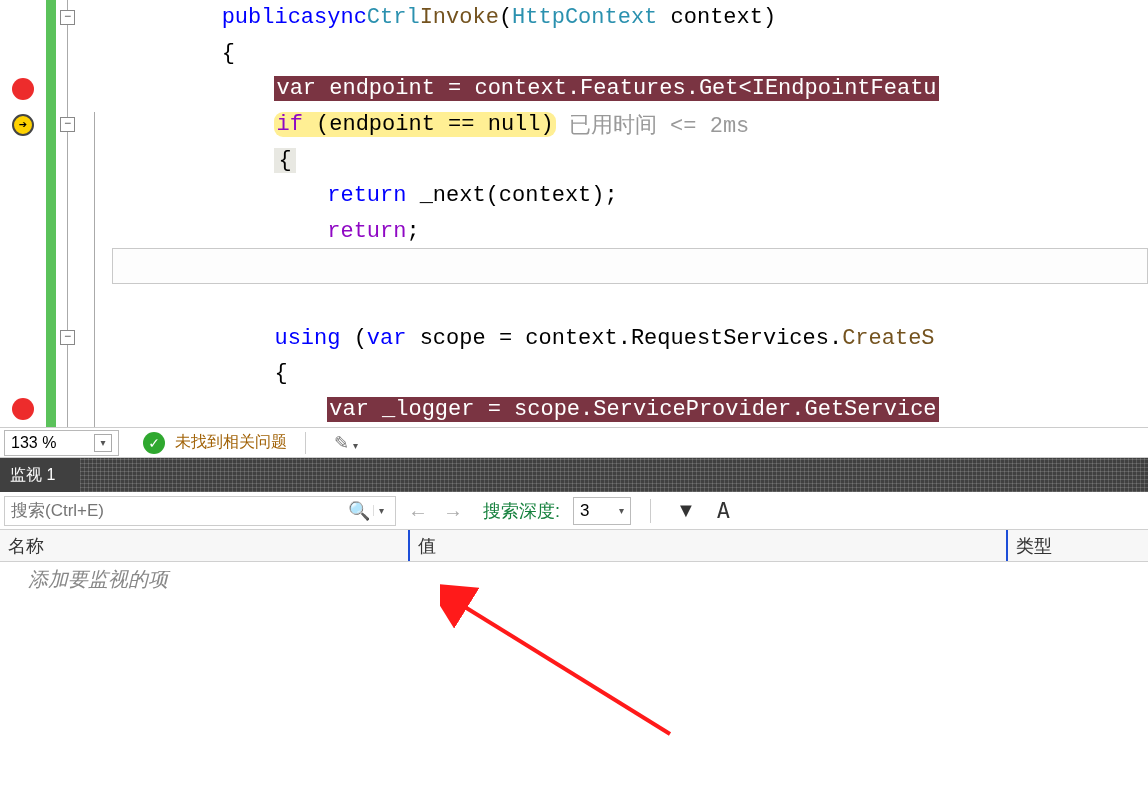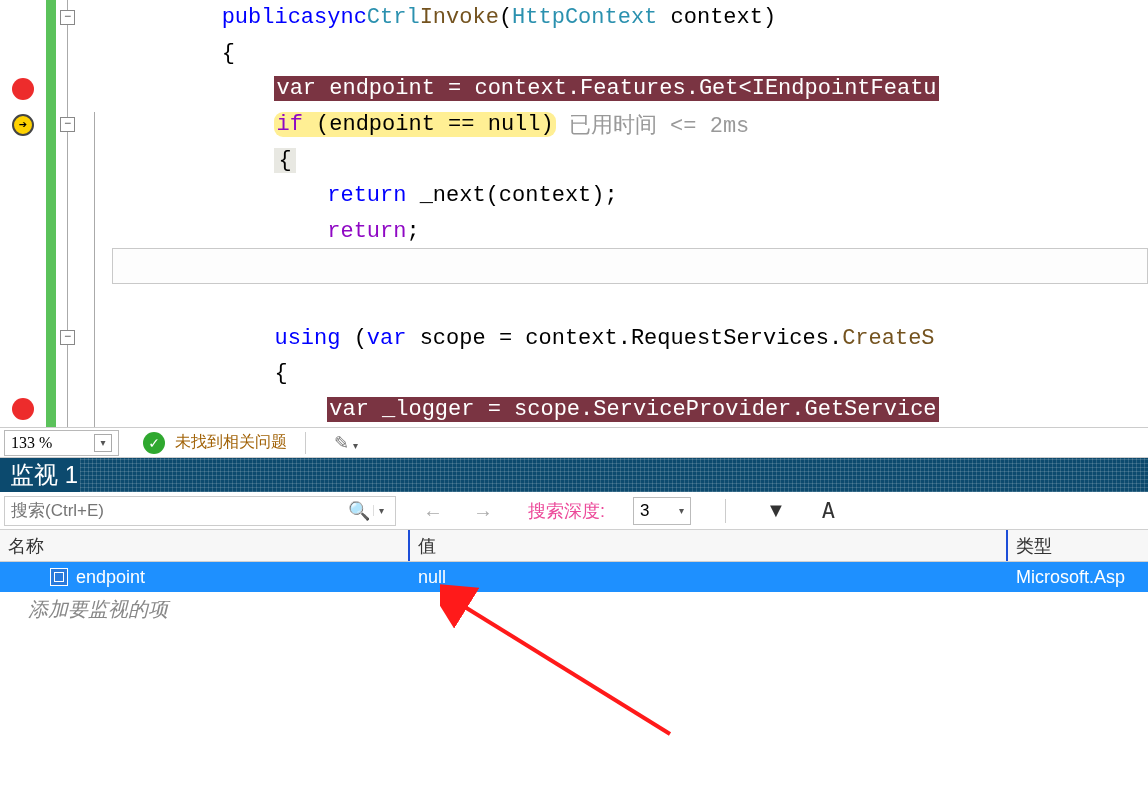--- a/index.html
+++ b/index.html
@@ -171,21 +171,20 @@
 }
 .zoom-box {
   width: 115px;
   height: 26px;
   margin: 6px 4px;
   border: 1px solid #b8b8b8;
   display: flex;
   align-items: center;
   padding: 0 6px;
   justify-content: space-between;
-  font-family: Liberation Serif, serif;
 }
 .zoom-arrow {
   width: 18px;
   height: 18px;
   border: 1px solid #aaa;
   display:flex;align-items:center;justify-content:center;
   font-size:10px;color:#555;
 }
 .status-ok {
   width: 22px; height: 22px;
@@ -204,66 +203,66 @@
   font-size: 18px; color:#777; margin:0 10px;
   position:relative;
 }
 .brush-dd-arrow {
   font-size: 10px; color:#555; margin-left:4px;
 }
 
 
 .watch-header {
   height: 34px;
-  background: #0c4a6e;
+  background: #404040;
   color: #fff;
   display: flex;
   align-items: center;
   padding-left: 10px;
   font-family: "Segoe UI", "Microsoft YaHei", sans-serif;
-  font-size: 24px;
+  font-size: 16px;
   position: relative;
 }
 .watch-header-pattern {
   position:absolute; left:80px; right:0; top:0; bottom:0;
   background-image: repeating-linear-gradient(0deg, rgba(255,255,255,0.15) 0 1px, transparent 1px 4px),
                     repeating-linear-gradient(90deg, rgba(255,255,255,0.15) 0 1px, transparent 1px 4px);
 }
 
 
 .watch-toolbar {
   height: 38px;
   display: flex;
   align-items: center;
   padding: 4px;
   font-family: "Segoe UI", "Microsoft YaHei", sans-serif;
   font-size: 18px;
   border-bottom: 1px solid #d0d0d0;
-  gap: 24px;
+  gap: 9px;
 }
 .search-box {
   height: 30px;
   width: 392px;
   border: 1px solid #ccc;
   display: flex;
   align-items: center;
   padding: 0 6px;
   color: #777;
 }
 .search-box input {
   flex:1; border:none; outline:none; font-size:17px; color:#777;
   font-family: inherit;
 }
 .mag-icon { font-size:18px;color:#555;margin-right:2px; }
 .mag-dd { width:16px;text-align:center;border-left:1px solid #ddd;color:#555;font-size:10px; }
 .nav-arrow {
   width:26px;height:26px;display:flex;align-items:center;justify-content:center;
   color:#aaa;font-size:20px;
 }
-.depth-label { color:#ec4899; margin:0 4px 0 8px; }
+.depth-label { color:#15803d; margin:0 4px 0 8px; }
 .depth-box {
   height:28px;width:58px;border:1px solid #bbb;display:flex;align-items:center;
   padding:0 6px;justify-content:space-between;font-size:17px;
 }
 .tool-div { width:1px;height:24px;background:#ccc;margin:0 10px; }
 .filter-icon { font-size:20px;color:#333;margin:0 6px; }
 .text-A { font-size:22px;color:#333;margin:0 6px;font-family:Consolas,monospace; }
 
 
 .watch-grid {
@@ -425,32 +424,20 @@
   <span class="tool-div"></span>
   <span class="filter-icon">▼</span>
   <span class="text-A">A</span>
 </div>
 
 <div class="watch-grid">
   <div class="watch-head-row">
     <div class="wh-cell" style="width:410px">名称</div>
     <div class="wh-cell" style="width:598px">值</div>
     <div class="wh-cell" style="flex:1;border-right:none">类型</div>
-  </div>
-  <div class="watch-row selected">
-    <div class="wr-cell" style="width:410px;padding-left:50px">
-      <span class="cube-icon"></span>
-      <span>endpoint</span>
-    </div>
-    <div class="wr-cell" style="width:598px">
-      <span>null</span>
-    </div>
-    <div class="wr-cell" style="flex:1">
-      <span>Microsoft.Asp</span>
-    </div>
   </div>
   <div class="watch-placeholder">添加要监视的项</div>
 </div>
 
 <svg class="arrow-svg" viewBox="0 0 260 160">
   <defs>
     <marker id="ah" markerWidth="12" markerHeight="12" refX="2" refY="6" orient="auto">
       <path d="M0,0 L12,6 L0,12 Z" fill="#ff1a1a"></path>
     </marker>
   </defs>

